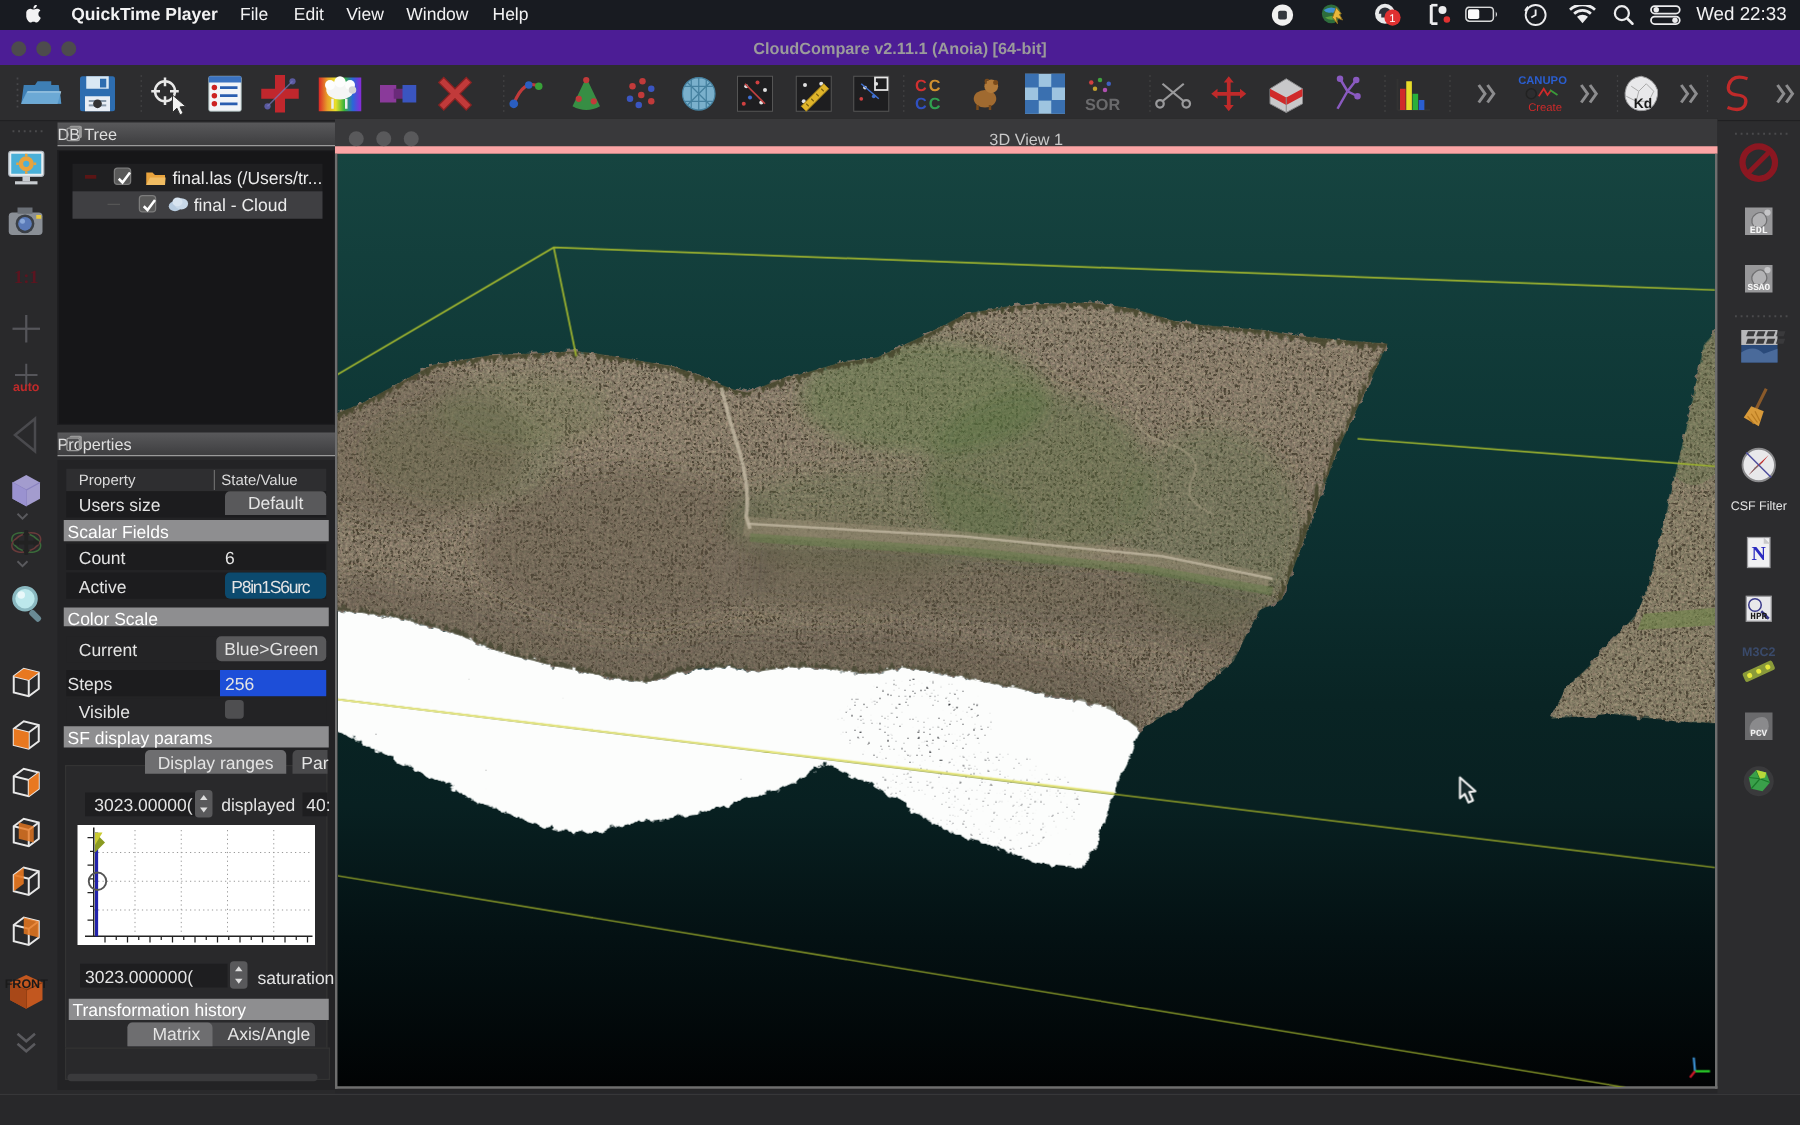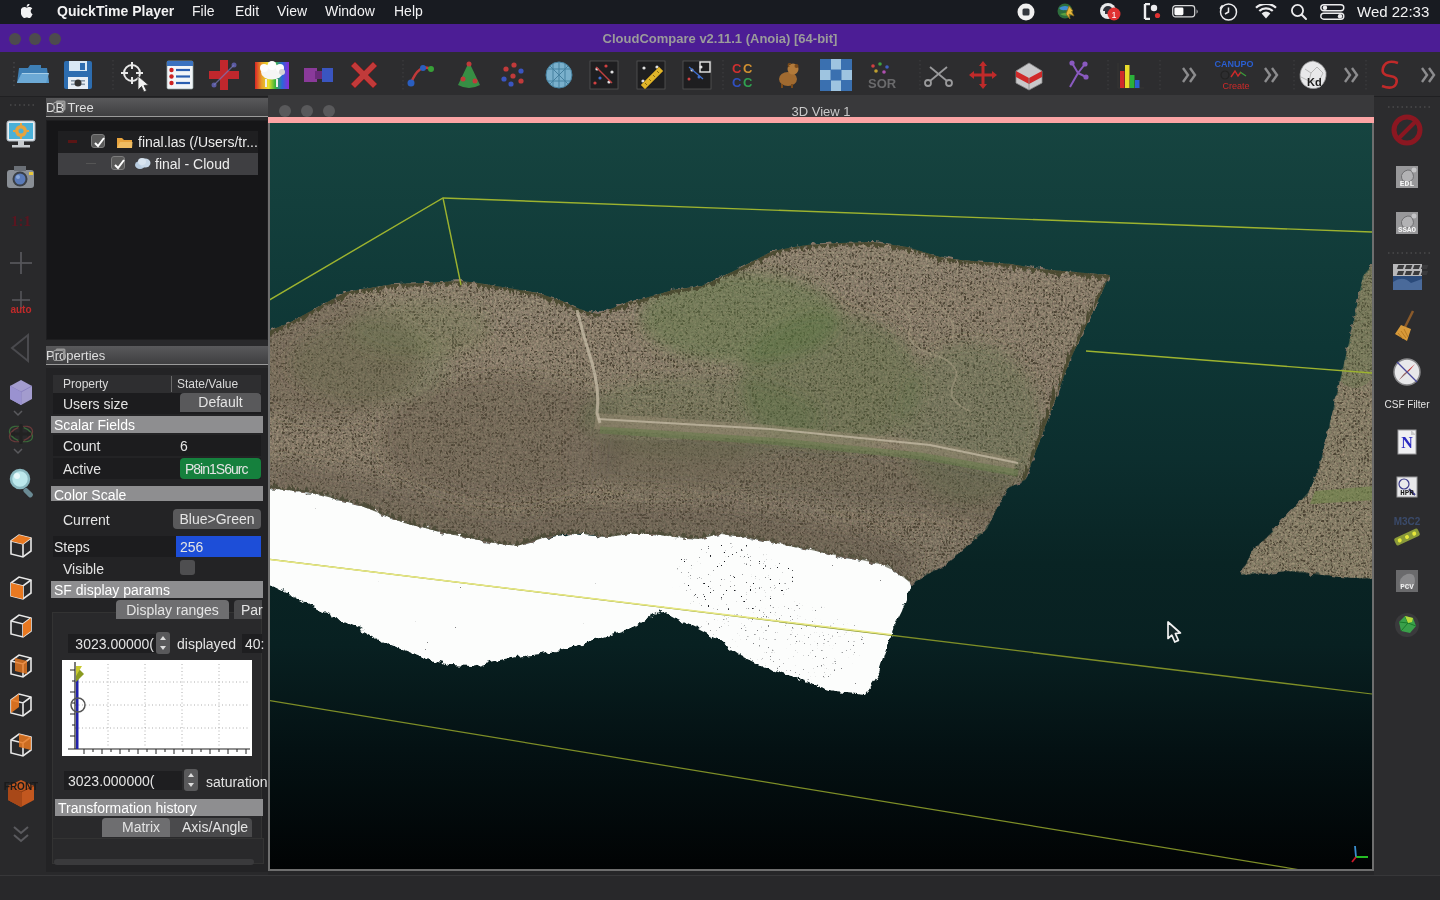--- a/index.html
+++ b/index.html
@@ -492,21 +492,21 @@
     </div>
     <div style="position:absolute;left:5px;top:48px;width:212px;height:17px;background:#8e8e90;color:#fff;">
       <span style="position:absolute;left:3px;top:1px;">Scalar Fields</span>
     </div>
     <div style="position:absolute;left:7px;top:67px;width:208px;height:21px;background:#1c1c1e;">
       <span style="position:absolute;left:10px;top:3px;">Count</span>
       <span style="position:absolute;left:127px;top:3px;">6</span>
     </div>
     <div style="position:absolute;left:7px;top:90px;width:208px;height:21px;background:#1c1c1e;">
       <span style="position:absolute;left:10px;top:3px;text-align:center;">Active</span>
-      <span style="position:absolute;left:127px;top:0px;width:81px;height:21px;background:#15803d;border-radius:4px;overflow:hidden;">
+      <span style="position:absolute;left:127px;top:0px;width:81px;height:21px;background:#0c4a6e;border-radius:4px;overflow:hidden;">
           <span style="position:absolute;left:5px;top:3px;letter-spacing:-1px;">P8in1S6urc</span>
         </span>
     </div>
     <div style="position:absolute;left:5px;top:118px;width:212px;height:15px;background:#8e8e90;color:#fff;">
       <span style="position:absolute;left:3px;top:1px;">Color Scale</span>
     </div>
     <div style="position:absolute;left:7px;top:141px;width:208px;height:21px;background:#232325;">
       <span style="position:absolute;left:10px;top:3px;">Current</span>
       <span style="position:absolute;left:120px;top:0px;width:88px;height:20px;background:#59595b;border-radius:4px;text-align:center;line-height:20px;">Blue&gt;Green</span>
     </div>

